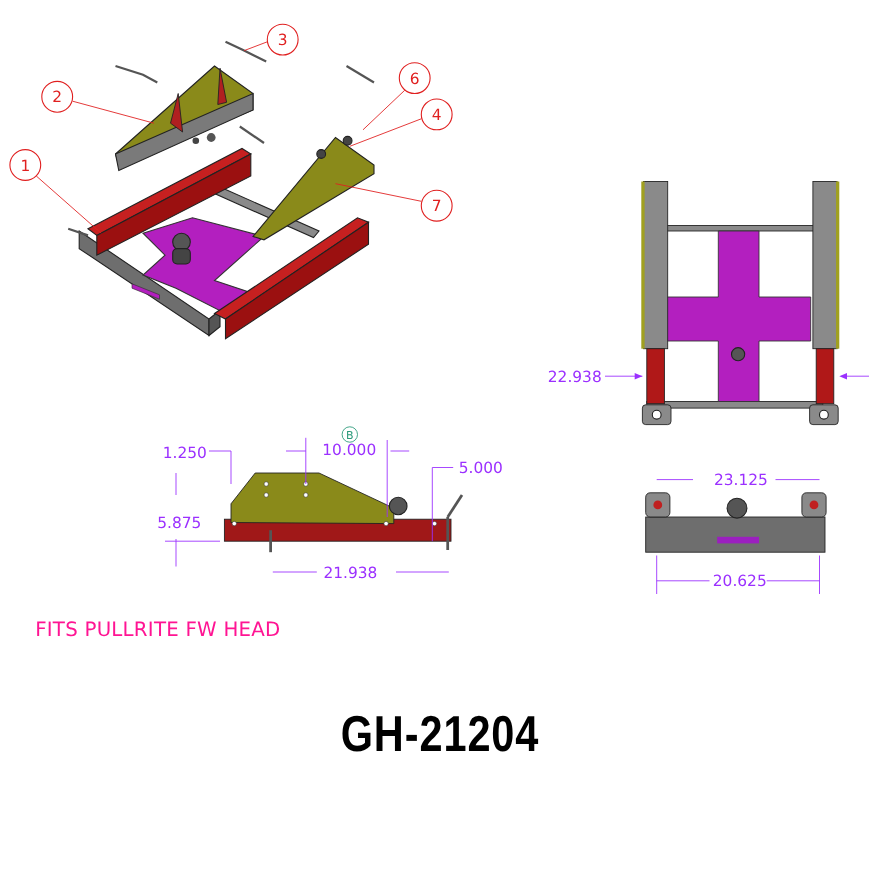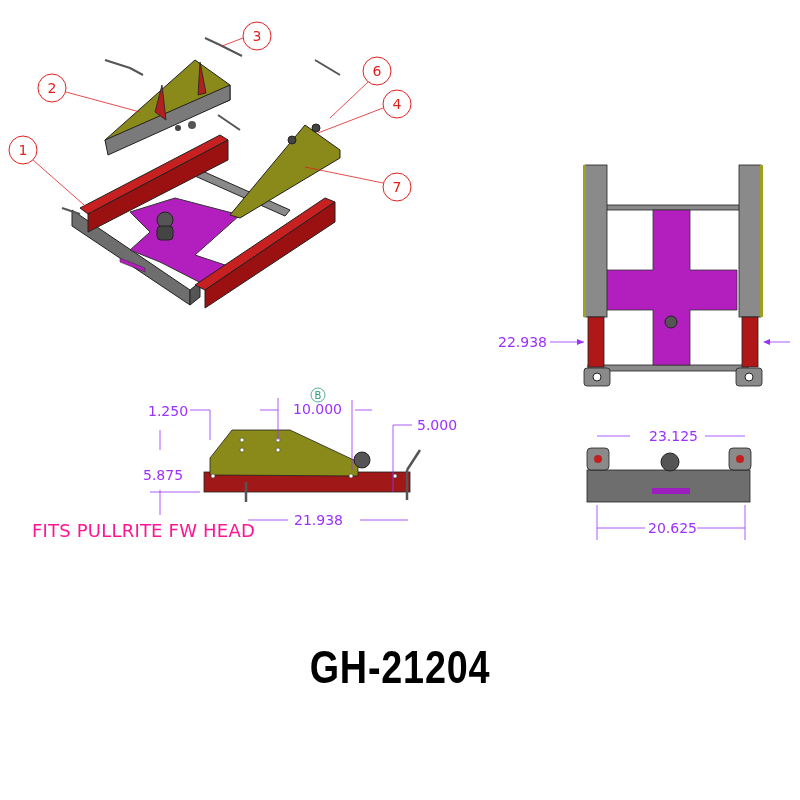--- a/index.html
+++ b/index.html
@@ -1,20 +1,20 @@
 <!DOCTYPE html>
 <html><head>
 <meta charset="utf-8">
 <style>
   html,body{margin:0;padding:0;background:#ffffff;}
   body{width:800px;height:800px;position:relative;overflow:hidden;font-family:"Liberation Sans",sans-serif;}
   svg{position:absolute;left:0;top:0;}
   .dim{font-family:"DejaVu Sans",sans-serif;font-size:14px;fill:#9b30ff;}
   .balloon{font-family:"DejaVu Sans",sans-serif;font-size:14px;fill:#e02020;}
-  .note{position:absolute;left:32px;top:520px;font-family:"DejaVu Sans",sans-serif;font-size:18px;color:#ff1493;letter-spacing:0.2px;}
+  .note{position:absolute;left:32px;top:562px;font-family:"DejaVu Sans",sans-serif;font-size:18px;color:#ff1493;letter-spacing:0.2px;}
   .partno{position:absolute;left:0;width:800px;top:640px;text-align:center;font-family:"Liberation Sans Narrow","Liberation Sans",sans-serif;font-weight:bold;font-size:46px;color:#000;transform:scaleX(0.82);transform-origin:center;letter-spacing:1px;}
 </style>
 </head>
 <body>
 
 <svg width="800" height="800" viewBox="0 0 800 800">
 
   <g>
 
     <polygon points="72,210 190,290 190,305 72,226" fill="#6e6e6e" stroke="#222" stroke-width="1"></polygon>

